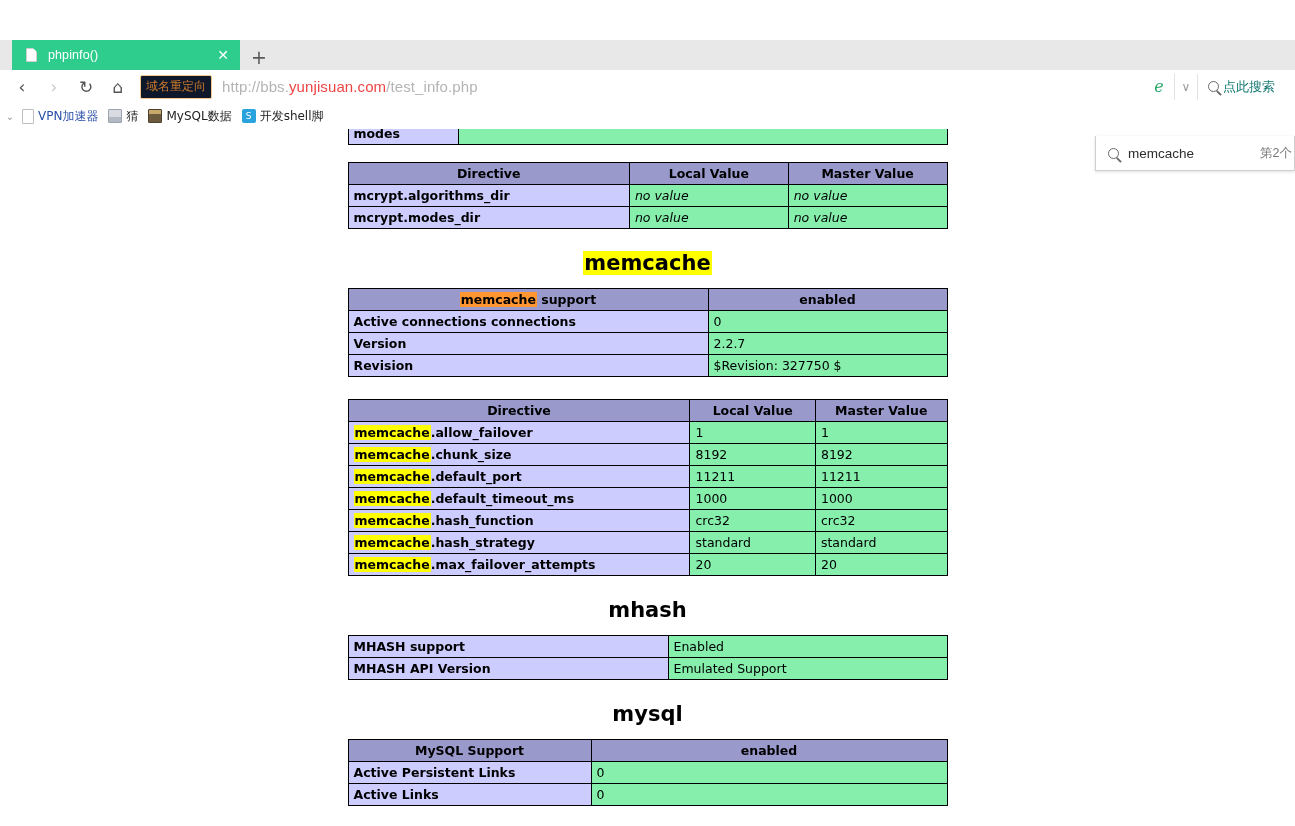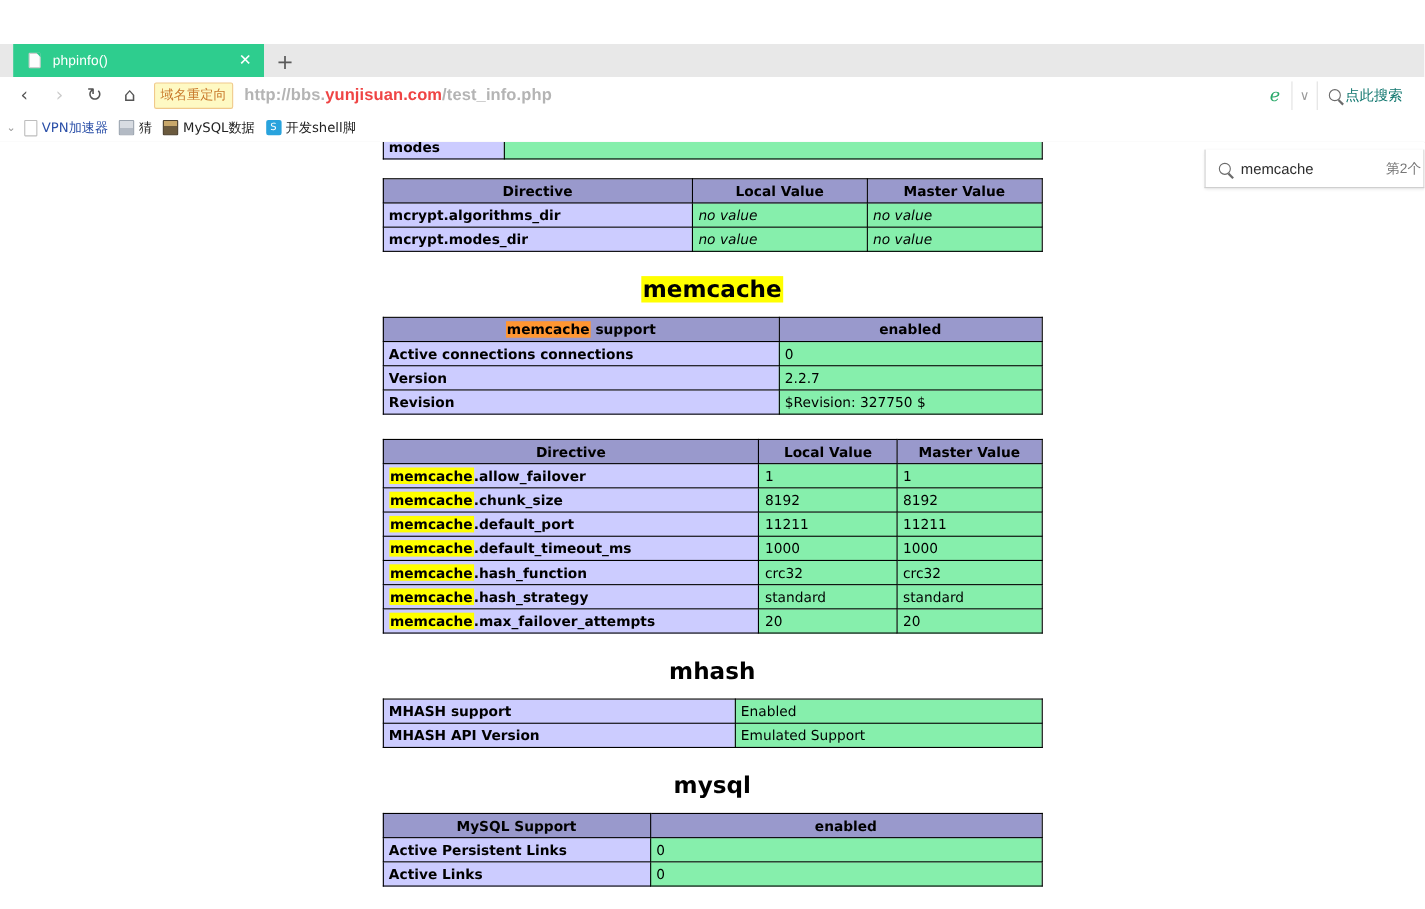--- a/index.html
+++ b/index.html
@@ -79,39 +79,38 @@
   }
   .navbtn {
     width: 32px; height: 30px;
     display: flex; align-items: center; justify-content: center;
     font-size: 17px; color: #555555;
     font-family: "DejaVu Sans", sans-serif;
   }
   .navbtn.disabled { color: #cccccc; }
   .redirect-badge {
     margin-left: 6px;
-    background: #fef9c3;
+    background: #0f172a;
     border: 1px solid #f0c98b;
     border-radius: 2px;
     color: #c8782a;
     font-size: 12px;
     padding: 2px 5px 3px 5px;
     white-space: nowrap;
     font-family: "DejaVu Sans", "Liberation Sans", sans-serif;
   }
   .urlbox {
     flex: 1 1 auto;
     display: flex; align-items: flex-start;
     padding-left: 10px;
     font-size: 15px;
     color: #b4b4b4;
     white-space: nowrap;
     overflow: hidden;
     letter-spacing: .1px;
-    font-weight: bold;
   }
   .urlbox .host { color: #ef4444; }
   .toolbar-right {
     display: flex; align-items: center;
     gap: 2px;
     padding-right: 8px;
   }
   .ebtn {
     width: 26px; height: 26px;
     display: flex; align-items: center; justify-content: center;

